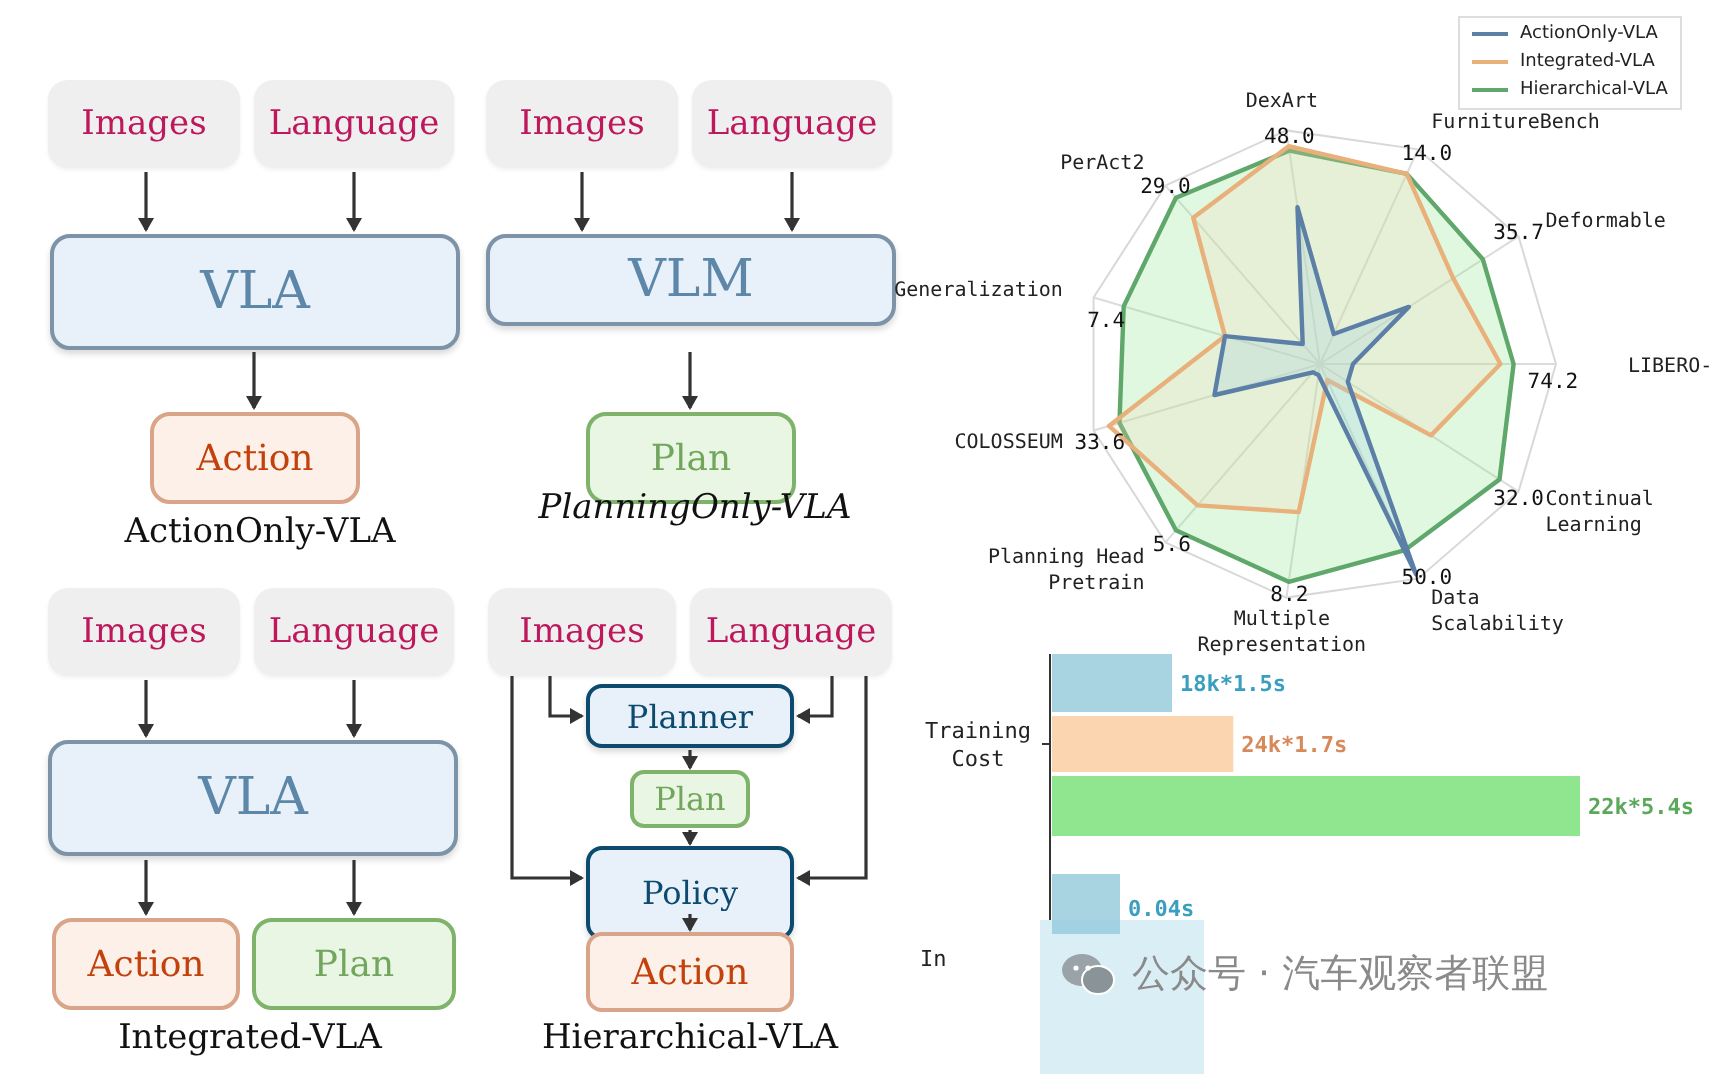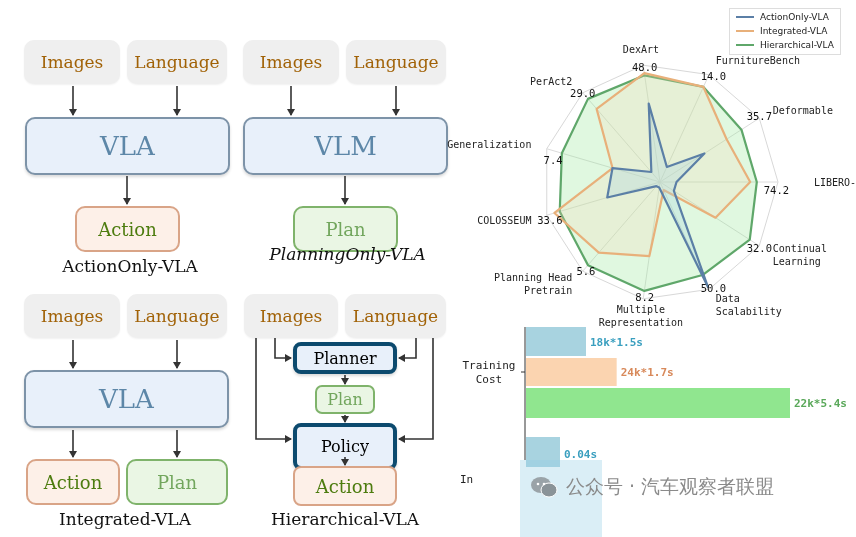--- a/index.html
+++ b/index.html
@@ -1,21 +1,21 @@
 <!DOCTYPE html>
 <html><head>
 <meta charset="utf-8">
 <style>
   html,body{margin:0;padding:0;background:#ffffff;}
   body{width:856px;height:537px;position:relative;overflow:hidden;font-family:"DejaVu Serif","Liberation Serif",serif;}
   .box{position:absolute;box-sizing:border-box;display:flex;align-items:center;justify-content:center;border-radius:10px;}
-  .input{background:#efefef;color:#a16207;font-size:17px;box-shadow:0 1px 2px rgba(0,0,0,0.06);}
+  .input{background:#efefef;color:#be185d;font-size:17px;box-shadow:0 1px 2px rgba(0,0,0,0.06);}
   .model{background:#e8f0fa;border:2px solid #7d93a8;color:#5d87a8;font-size:26px;box-shadow:0 2px 3px rgba(0,0,0,0.15);}
-  .smodel{background:#e8f0fa;border:4px solid #0c4a6e;color:#000000;font-size:16px;border-radius:8px;box-shadow:0 2px 3px rgba(0,0,0,0.15);}
-  .action{background:#fdf0e8;border:2px solid #d9a487;color:#4d7c0f;font-size:18px;}
+  .smodel{background:#e8f0fa;border:2px solid #0c4a6e;color:#0c4a6e;font-size:16px;border-radius:8px;box-shadow:0 2px 3px rgba(0,0,0,0.15);}
+  .action{background:#fdf0e8;border:2px solid #d9a487;color:#c2410c;font-size:18px;}
   .plan{background:#eaf6e4;border:2px solid #7fb36b;color:#72a65d;font-size:18px;}
   .splan{background:#eaf6e4;border:2px solid #7fb36b;color:#72a65d;font-size:16px;border-radius:7px;}
   .caption{position:absolute;font-size:17px;color:#111;text-align:center;white-space:nowrap;}
   svg text{font-family:"DejaVu Sans Mono","Liberation Mono",monospace;}
   .legend{position:absolute;left:729px;top:8px;width:110px;height:45px;border:1px solid #ddd;background:#fff;font-family:"DejaVu Sans","Liberation Sans",sans-serif;font-size:9px;color:#222;}
   .legend .row{display:flex;align-items:center;height:13px;margin-left:6px;margin-top:1px;}
   .legend .swatch{width:18px;height:2px;margin-right:6px;}
   .watermark{position:absolute;left:530px;top:474px;font-family:"DejaVu Sans","Liberation Sans",sans-serif;font-size:19px;color:#8a8a8a;display:flex;align-items:center;}
   .wm-icon{width:28px;height:22px;position:relative;margin-right:8px;}
 </style>
@@ -38,21 +38,21 @@
   <div class="caption" style="left:40px;top:256px;width:180px;">ActionOnly-VLA</div>
 </div>
 
 <div>
   <div class="box input" style="left:243px;top:40px;width:96px;height:44px;">
       <span>Images</span>
     </div>
   <div class="box input" style="left:346px;top:40px;width:100px;height:44px;">
       <span>Language</span>
     </div>
-  <div class="box model" style="left:243px;top:117px;width:205px;height:58px;">
+  <div class="box model" style="left:243px;top:117px;width:205px;height:46px;">
       <span>VLM</span>
     </div>
   <div class="box plan" style="left:293px;top:206px;width:105px;height:46px;">
       <span>Plan</span>
     </div>
   <div class="caption" style="left:255px;top:244px;width:185px;font-style:italic;">PlanningOnly-VLA</div>
 </div>
 
 <div>
   <div class="box input" style="left:24px;top:294px;width:96px;height:44px;">

